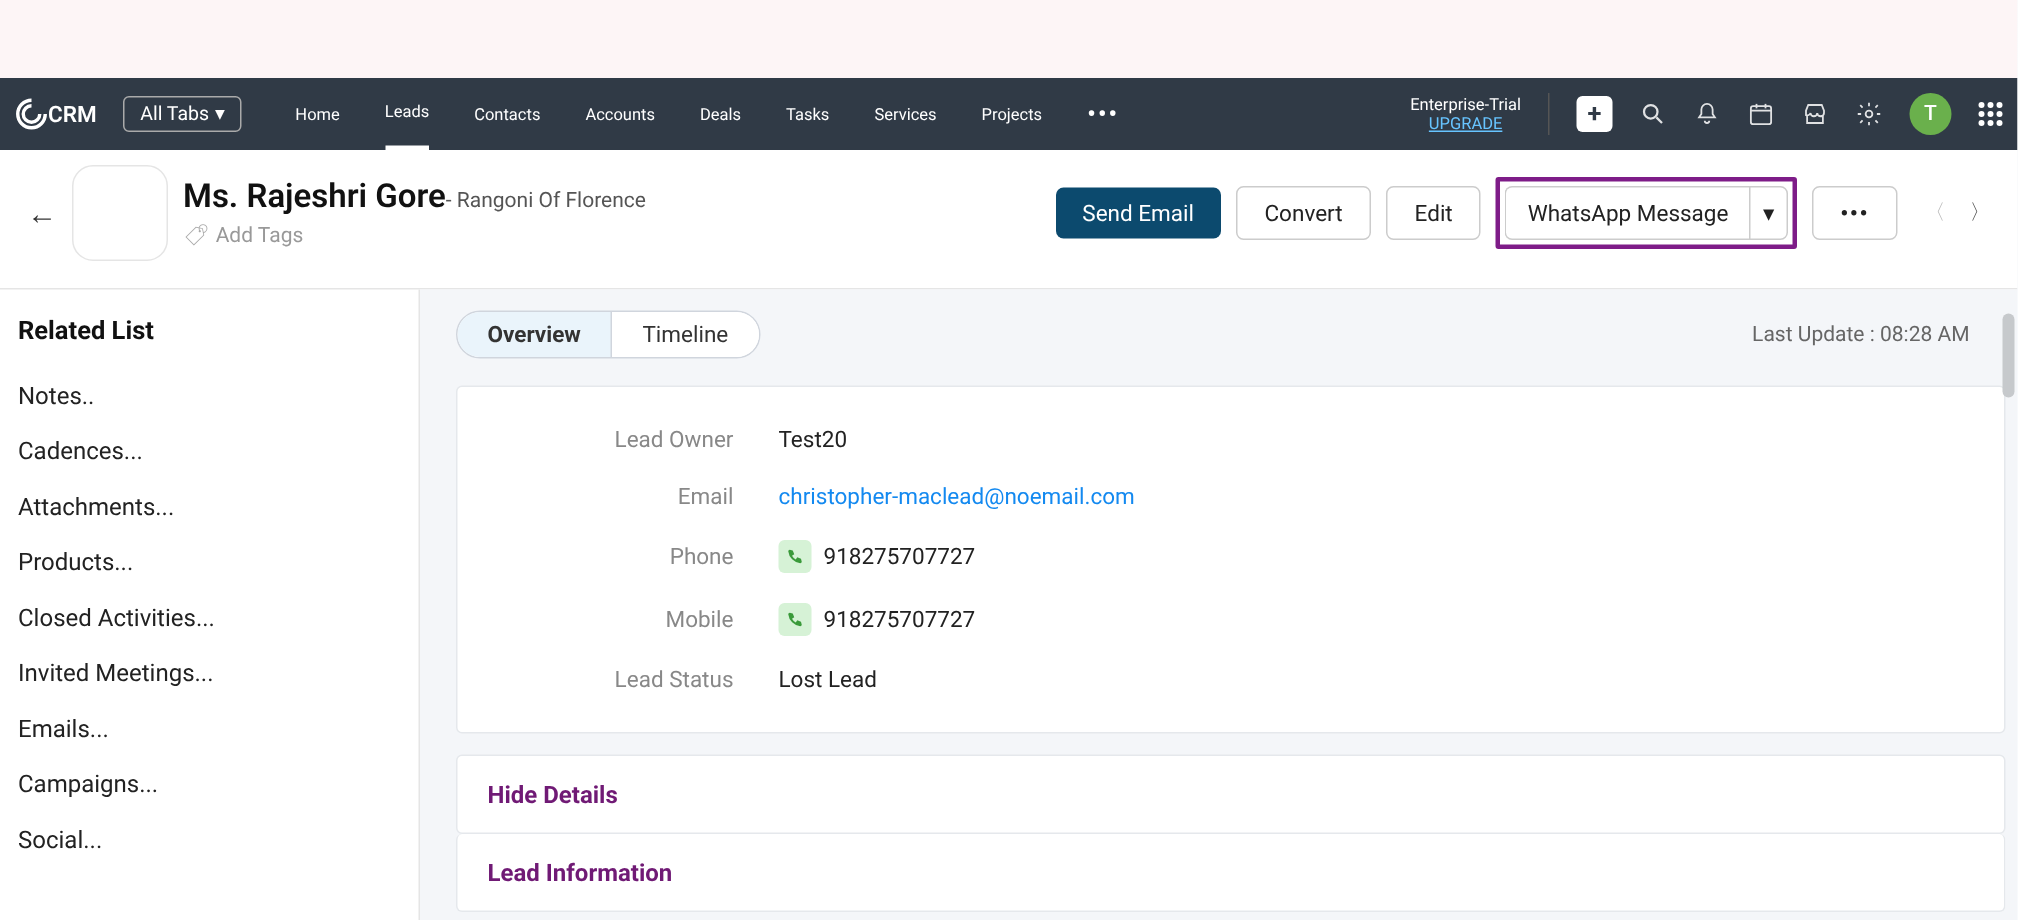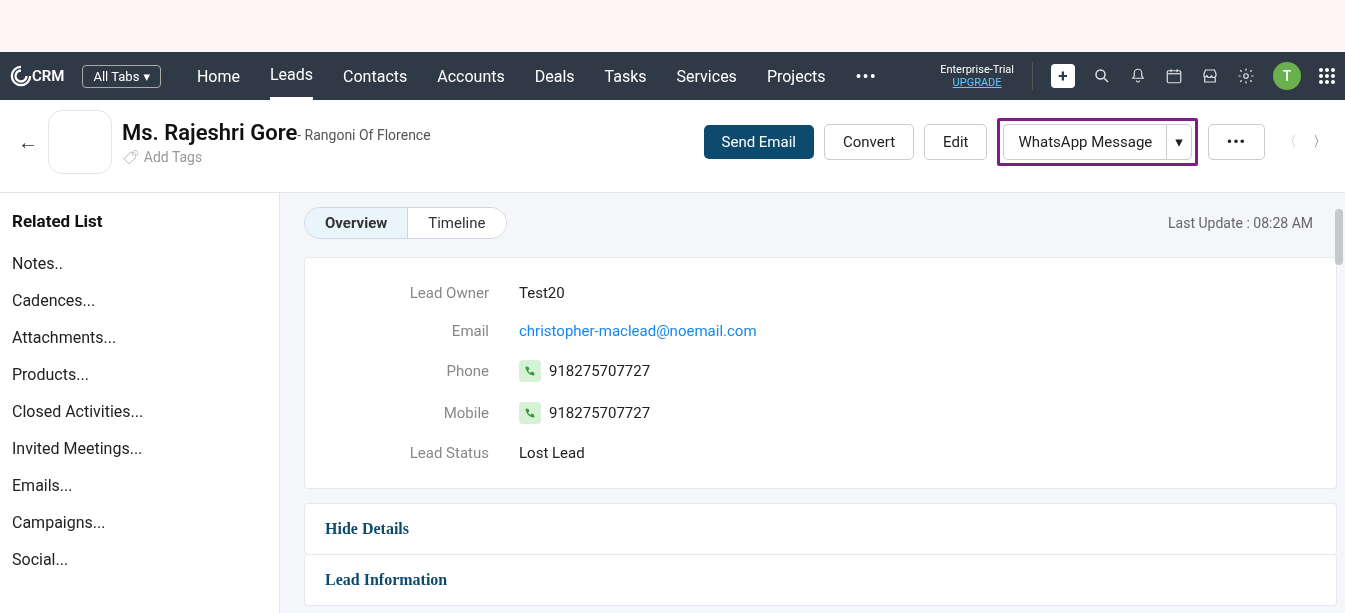--- a/index.html
+++ b/index.html
@@ -8,21 +8,21 @@
   
   .top-chrome { height: 52px; background: linear-gradient(#fdf5f6, #fdf5f6); }
 
   
   .nav { background: #303A46; height: 48px; display: flex; align-items: center; color: #fff; padding: 0 10px; }
   .nav-left { display: flex; align-items: center; gap: 8px; }
   .crm-logo { display: flex; align-items: center; gap: 0; font-weight: 600; font-size: 15px; }
   .crm-svg { width: 22px; height: 22px; }
   .all-tabs { border: 1px solid #aaa; border-radius: 4px; padding: 3px 10px; font-size: 13px; margin-left: 10px; display: flex; align-items: center; gap: 4px; cursor: pointer; }
   .nav-items { display: flex; align-items: center; gap: 30px; margin-left: 28px; }
-  .nav-item { font-size: 16px; color: #fff; cursor: pointer; height: 48px; display: flex; align-items: center; }
+  .nav-item { font-size: 11px; color: #fff; cursor: pointer; height: 48px; display: flex; align-items: center; }
   .nav-item.active { border-bottom: 3px solid #fff; }
   .nav-more { font-size: 18px; letter-spacing: 1px; cursor: pointer; }
   .nav-right { margin-left: auto; display: flex; align-items: center; gap: 18px; }
   .trial { display: flex; flex-direction: column; align-items: center; font-size: 11px; line-height: 13px; }
   .trial a { color: #67c4ff; text-decoration: underline; font-size: 11px; }
   .vdivider { width: 1px; height: 28px; background: #555; }
   .plus { width: 24px; height: 24px; background: #fff; color: #303A46; border-radius: 4px; display: flex; align-items: center; justify-content: center; font-size: 17px; font-weight: bold; cursor: pointer; }
   .nav-icon { width: 18px; height: 18px; cursor: pointer; opacity: .85; }
   .avatar { width: 28px; height: 28px; border-radius: 50%; background: #6ab04c; display: flex; align-items: center; justify-content: center; color: #fff; font-weight: 500; cursor: pointer; }
   .grid-icon { display: grid; grid-template-columns: repeat(3,4px); grid-template-rows: repeat(3,4px); gap: 2px; cursor: pointer; }
@@ -65,21 +65,21 @@
   .last-update { margin-left: auto; margin-right: 24px; color: #666; font-size: 14px; }
 
   .card { background: #fff; border: 1px solid #e5e8ec; border-radius: 4px; margin-top: 18px; padding: 26px 24px; }
   .field { display: flex; align-items: center; margin-bottom: 20px; }
   .field:last-child { margin-bottom: 0; }
   .field-label { width: 190px; text-align: right; color: #888; font-size: 15px; padding-right: 30px; }
   .field-value { font-size: 15px; color: #222; display: flex; align-items: center; gap: 8px; }
   .field-value a { color: #1389f0; text-decoration: none; }
   .phone-icon { width: 22px; height: 22px; background: #d6f2d6; border-radius: 4px; display: flex; align-items: center; justify-content: center; color: #3a9a3a; font-size: 12px; }
 
-  .section-head { font-size: 16px; font-weight: 700; color: #0c4a6e; font-family: Liberation Serif, serif; }
+  .section-head { font-size: 16px; font-weight: 700; color: #701a75; }
   .card-slim { background: #fff; border: 1px solid #e5e8ec; border-radius: 4px; margin-top: 14px; padding: 16px 20px; }
 
   .scrollbar-track { position: absolute; right: 0; top: 14px; bottom: 0; width: 14px; }
   .scrollbar-thumb { position: absolute; right: 2px; top: 2px; width: 8px; height: 56px; background: #c6c9cc; border-radius: 4px; }
 </style>
 </head>
 <body>
 
 <div class="top-chrome"></div>
 

